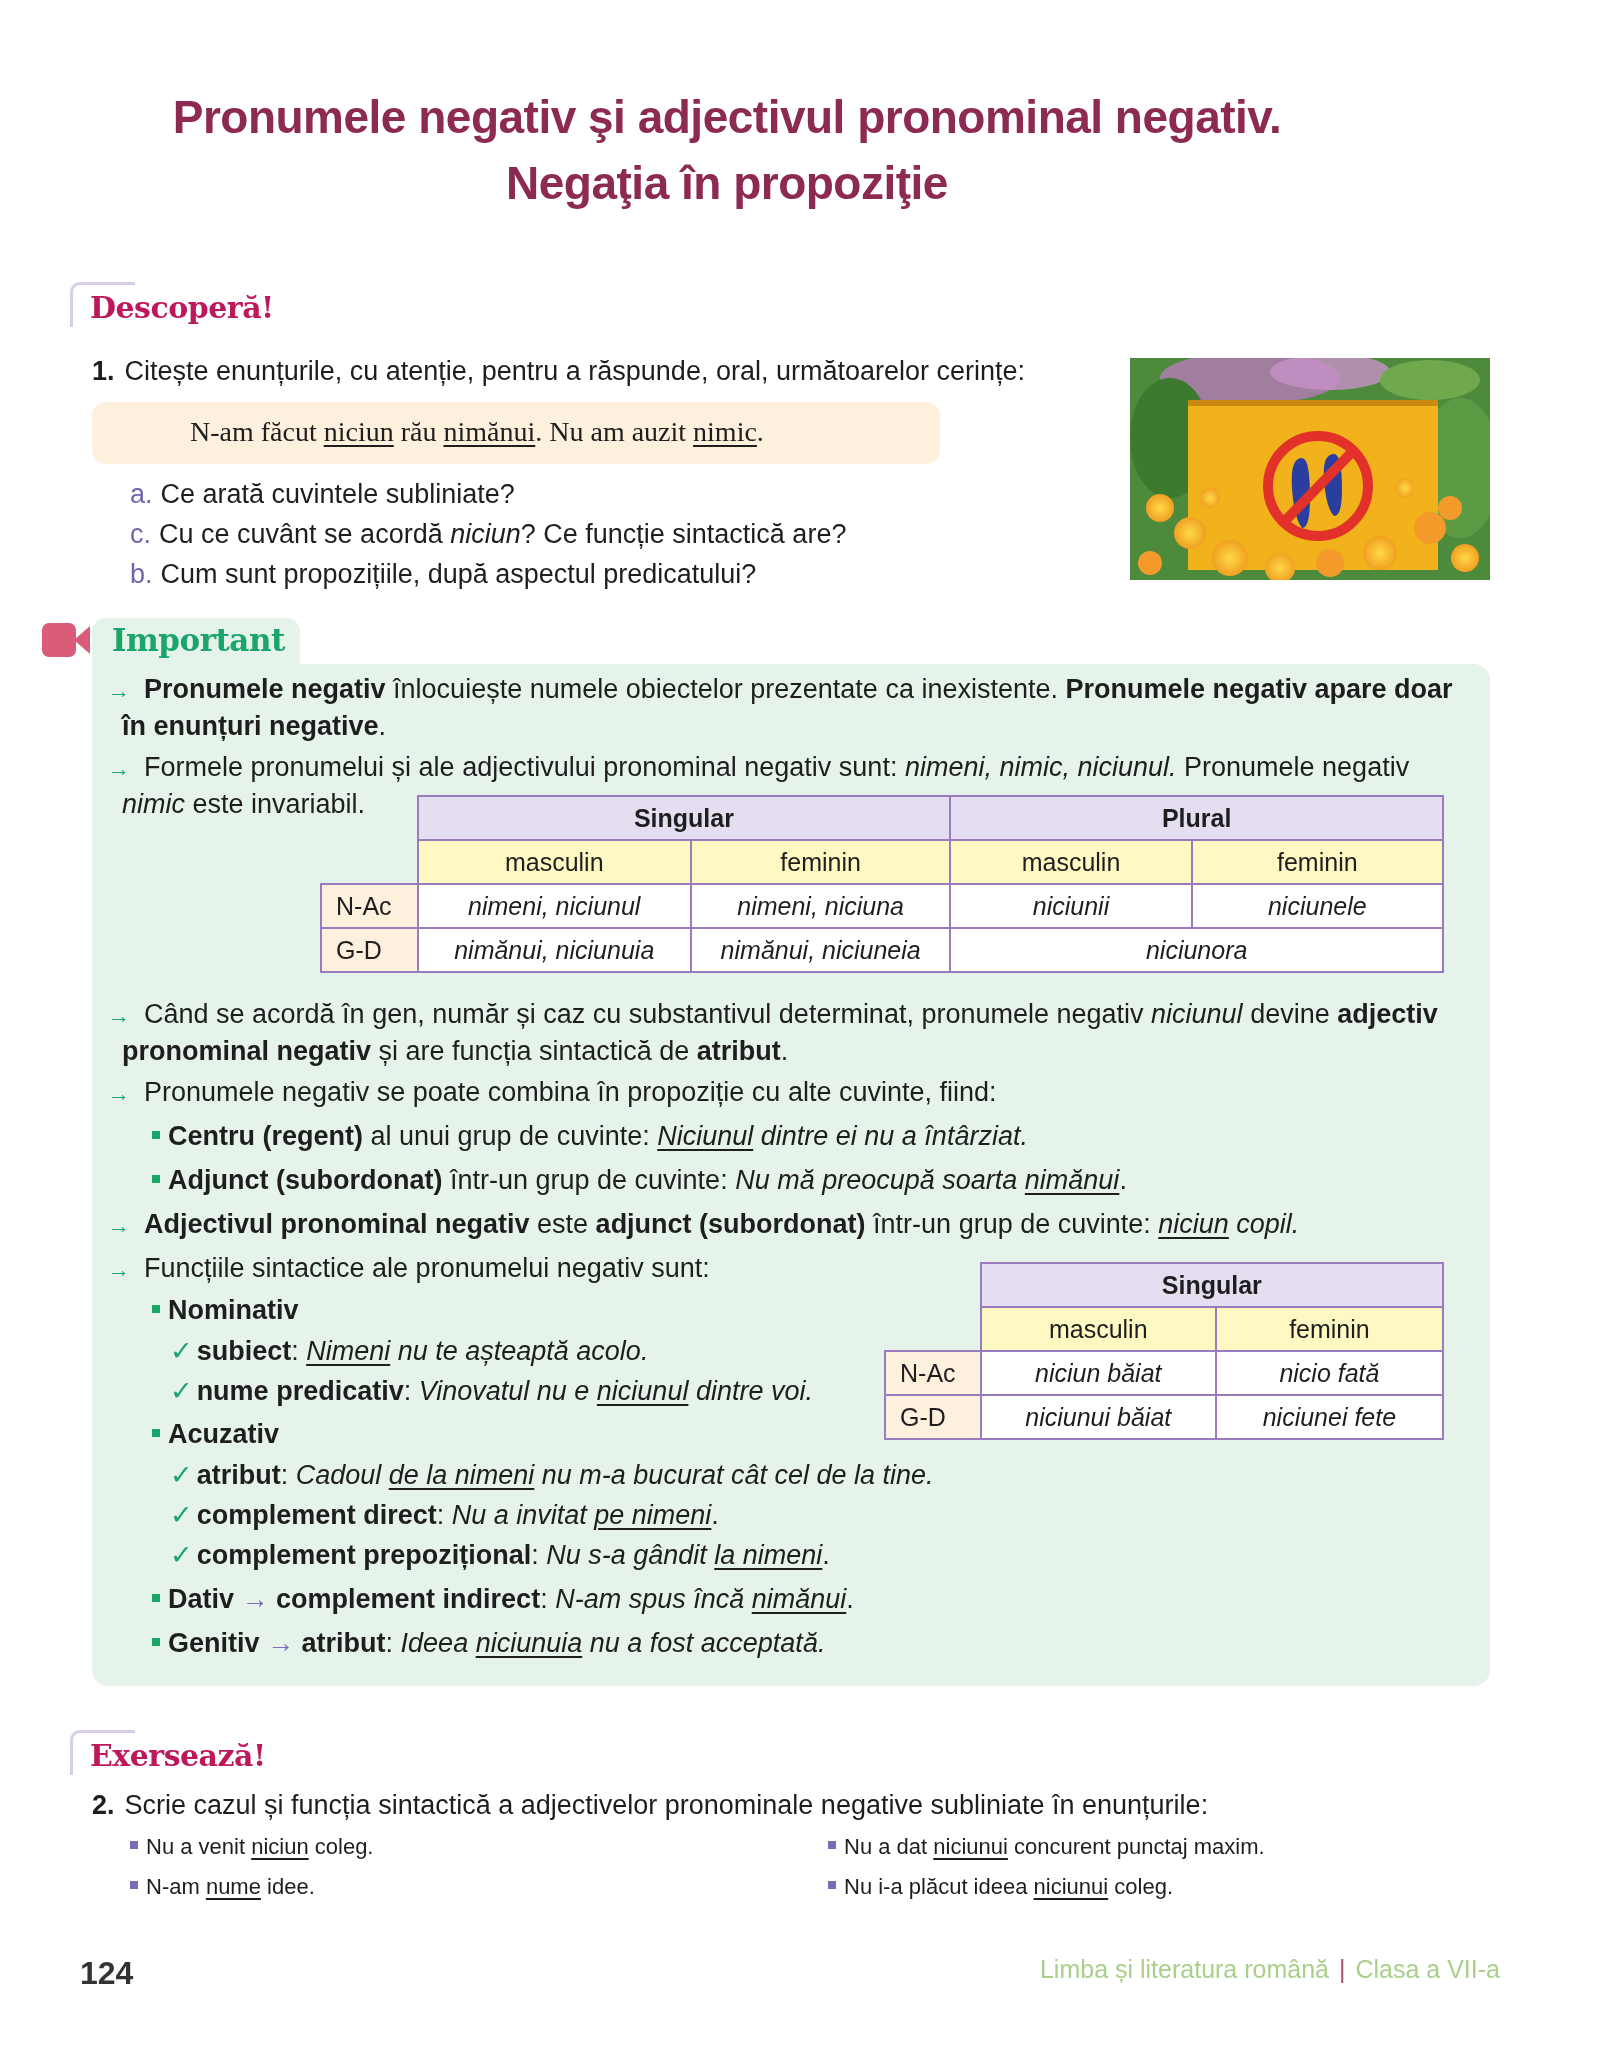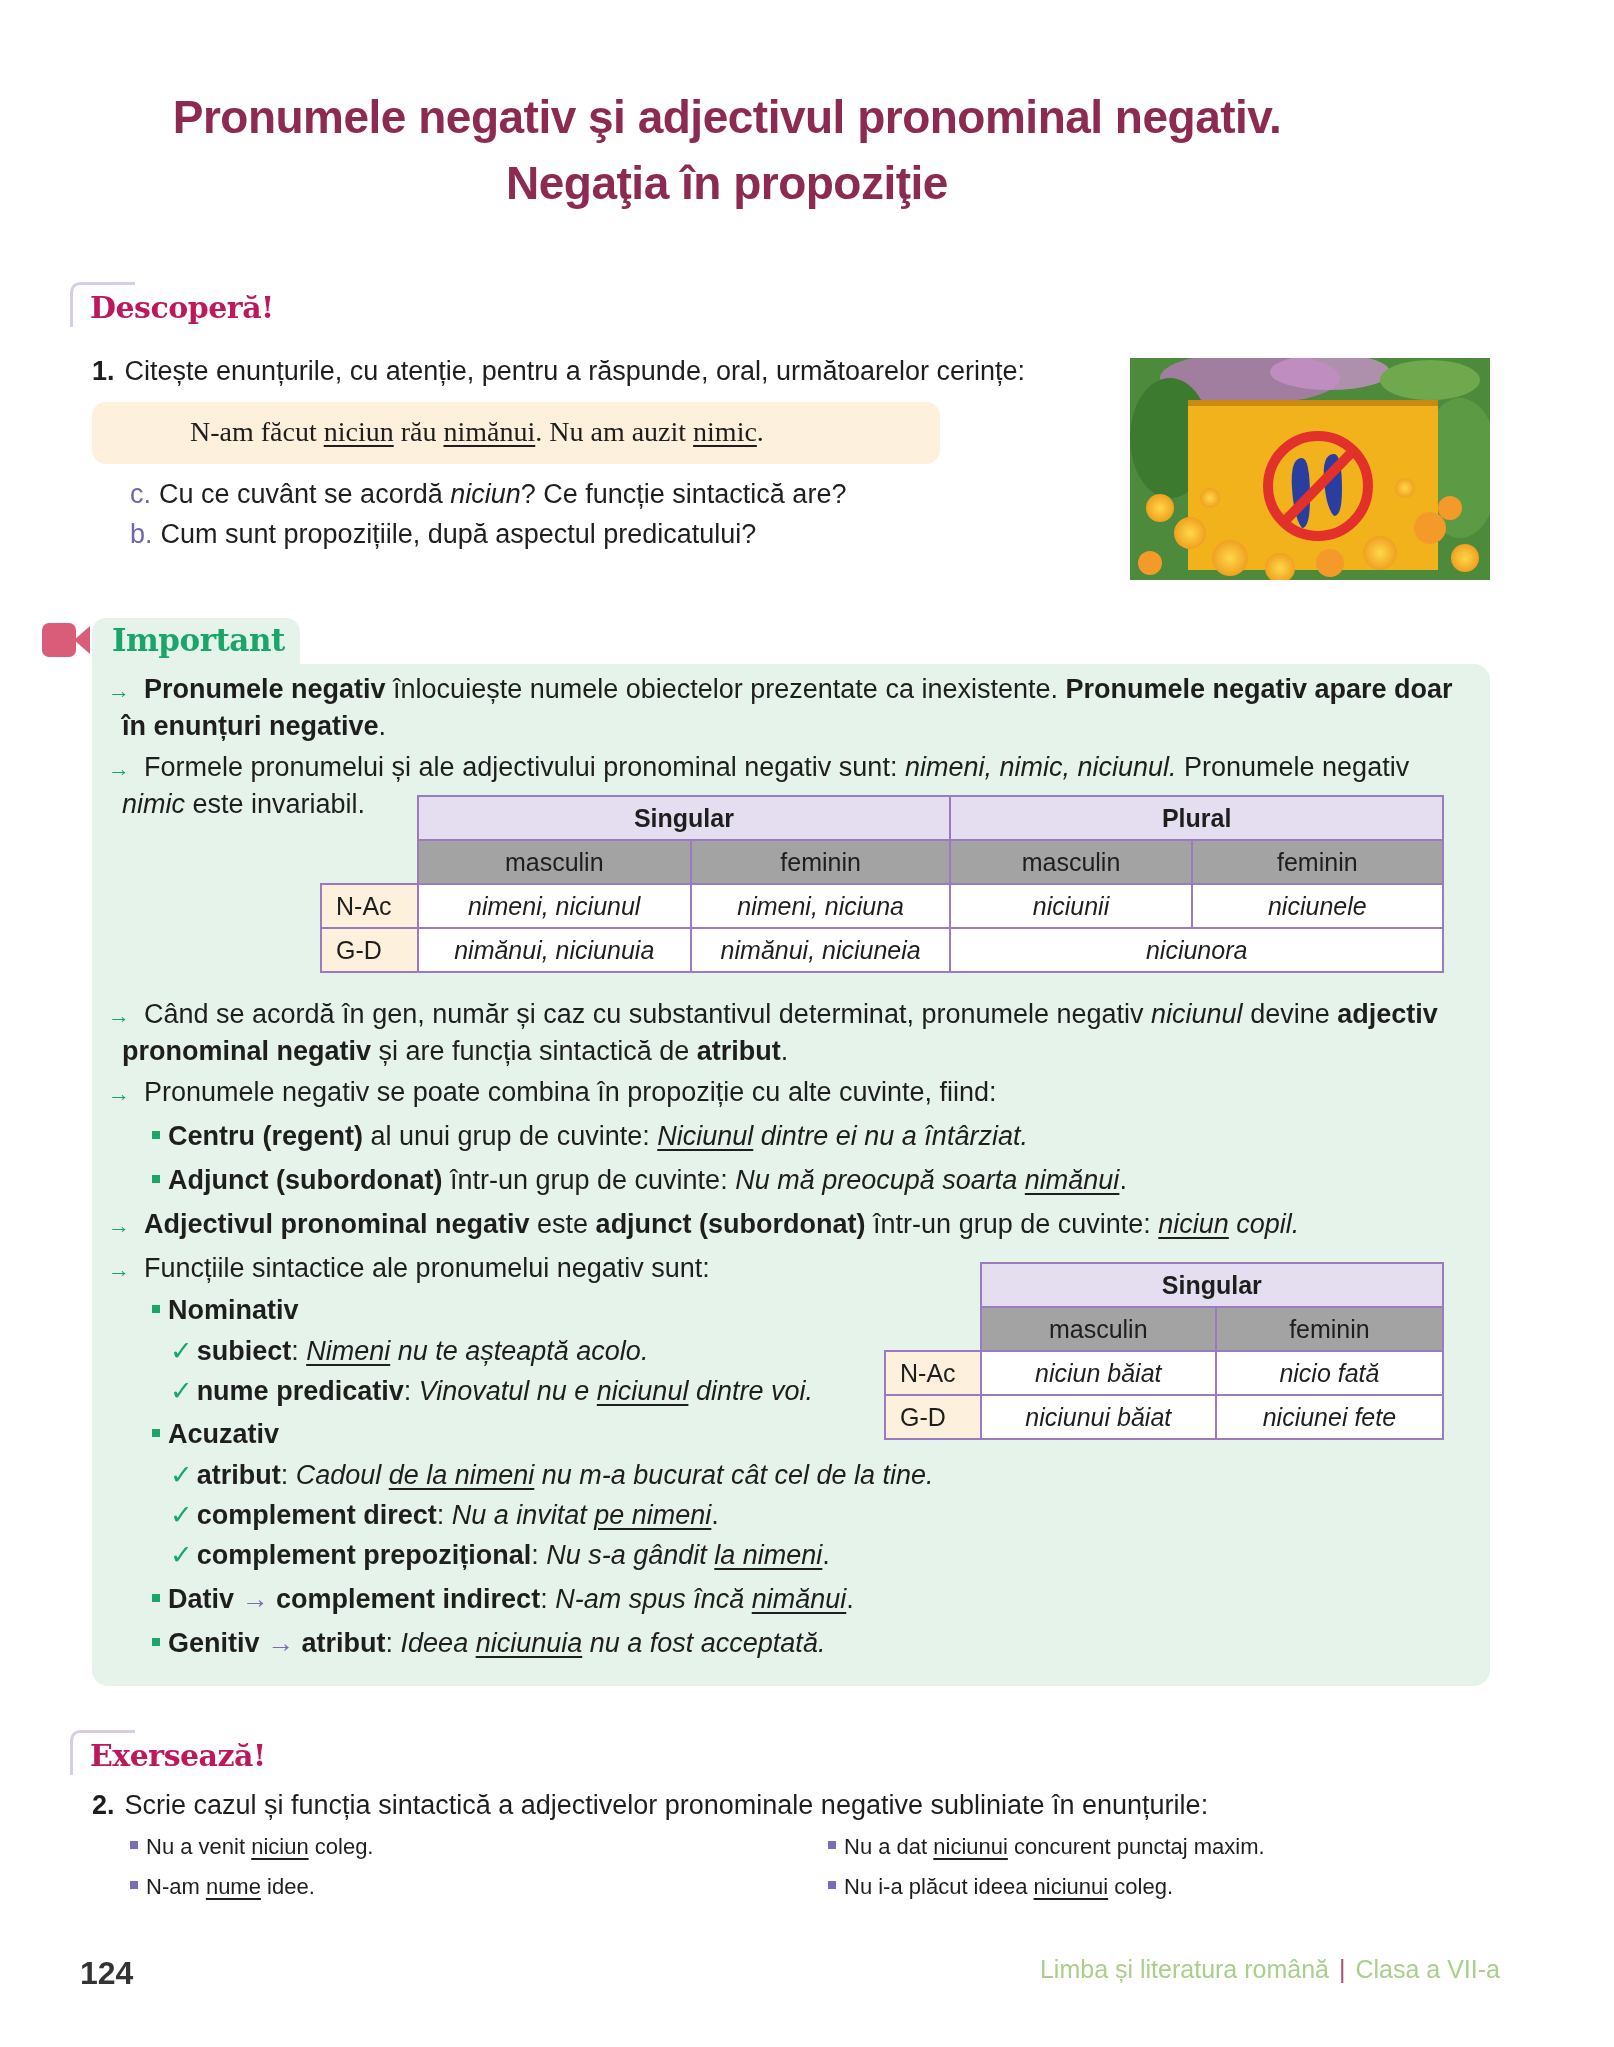--- a/index.html
+++ b/index.html
@@ -32,21 +32,21 @@
   .sq { display: inline-block; width: 8px; height: 8px; background: #1aa56a; margin-right: 8px; vertical-align: middle; position: relative; top: -3px; }
   .sq-purple { background: #7b6cb5; }
   .chk { color: #1aa56a; margin-right: 4px; }
   .parr { color: #7b6cb5; }
   b { font-weight: bold; }
   i { font-style: italic; }
 
   table.tbl { position: absolute; border-collapse: collapse; font-size: 25px; }
   .tbl td { border: 2px solid #9a7bbd; text-align: center; height: 44px; padding: 0 6px; }
   .tbl .th-head { background: #e4def0; font-weight: bold; }
-  .tbl .th-gender { background: #a3a3a3; padding-left: 6px; }
+  .tbl .th-gender { background: #fef9c3; padding-left: 6px; }
   .tbl .th-case { background: #fdf0dc; text-align: left; padding-left: 14px; }
   .tbl .cell { background: #ffffff; font-style: italic; }
   .tbl .blank { border: none; background: transparent; }
 
   .q2 { position: absolute; left: 92px; top: 1790px; font-size: 27px; }
   .ex-item { position: absolute; font-size: 22px; }
 
   .page-num { position: absolute; left: 80px; top: 1955px; font-weight: bold; font-size: 32px; color: #333333; }
   .footer { position: absolute; right: 114px; top: 1955px; font-size: 25px; color: #a9cf8a; }
   .footer .sep { color: #b05070; margin: 0 10px; }
@@ -64,20 +64,21 @@
 
 <div class="q1">
   <span class="q-num">1.</span><span>Citește enunțurile, cu atenție, pentru a răspunde, oral, următoarelor cerințe:</span>
 </div>
 
 <div class="example-box">
   <span>N-am făcut </span><u>niciun</u><span> rău </span><u>nimănui</u><span>. Nu am auzit </span><u>nimic</u><span>.</span>
 </div>
 
 <div class="sublist">
+  <div><span class="sub-letter">a.</span><span>Ce arată cuvintele subliniate?</span></div>
   <div><span class="sub-letter">c.</span><span>Cu ce cuvânt se acordă </span><i>niciun</i><span>? Ce funcție sintactică are?</span></div>
   <div><span class="sub-letter">b.</span><span>Cum sunt propozițiile, după aspectul predicatului?</span></div>
 </div>
 
 <div class="photo" title="Yellow sign with crossed-out footprints among flowers">
   <svg width="360" height="222" viewBox="0 0 360 222">
     <defs>
       <radialGradient id="fl1" cx="50%" cy="50%" r="50%">
           <stop offset="0%" stop-color="#ffd84a"></stop>
           <stop offset="100%" stop-color="#f0a020"></stop>

